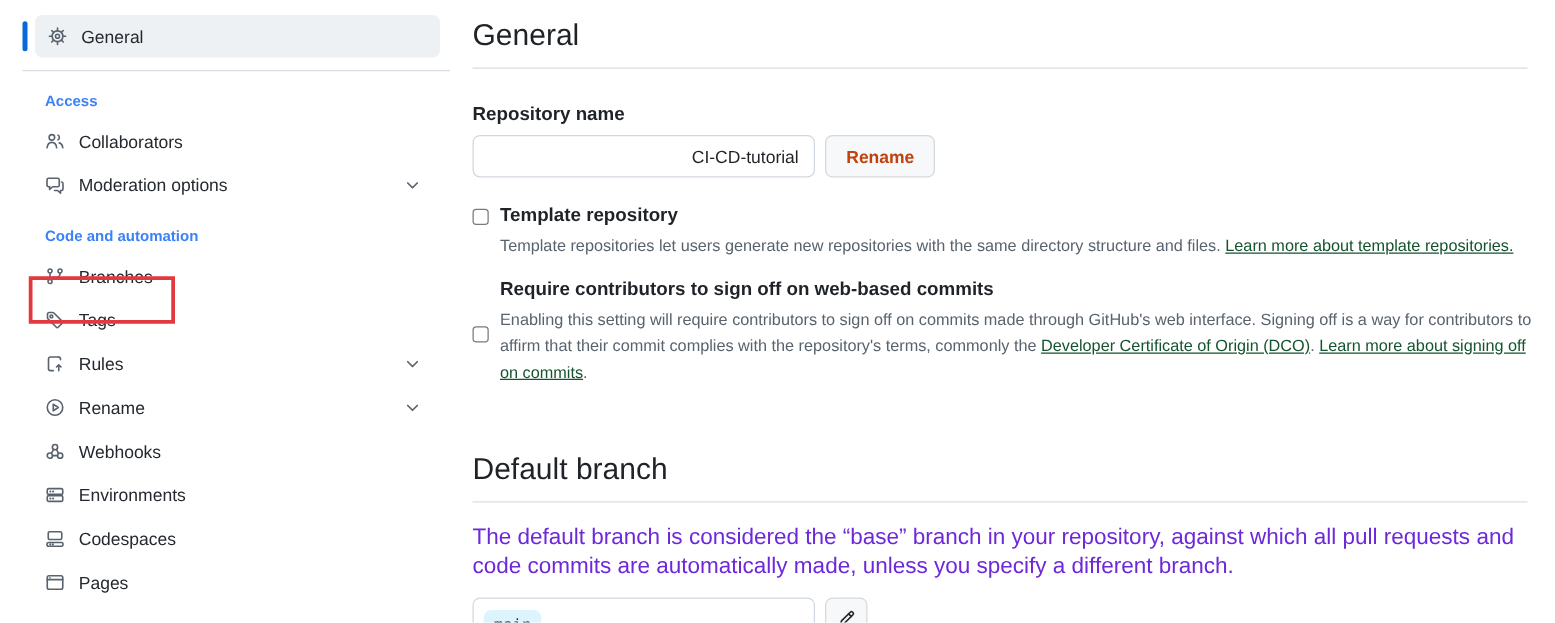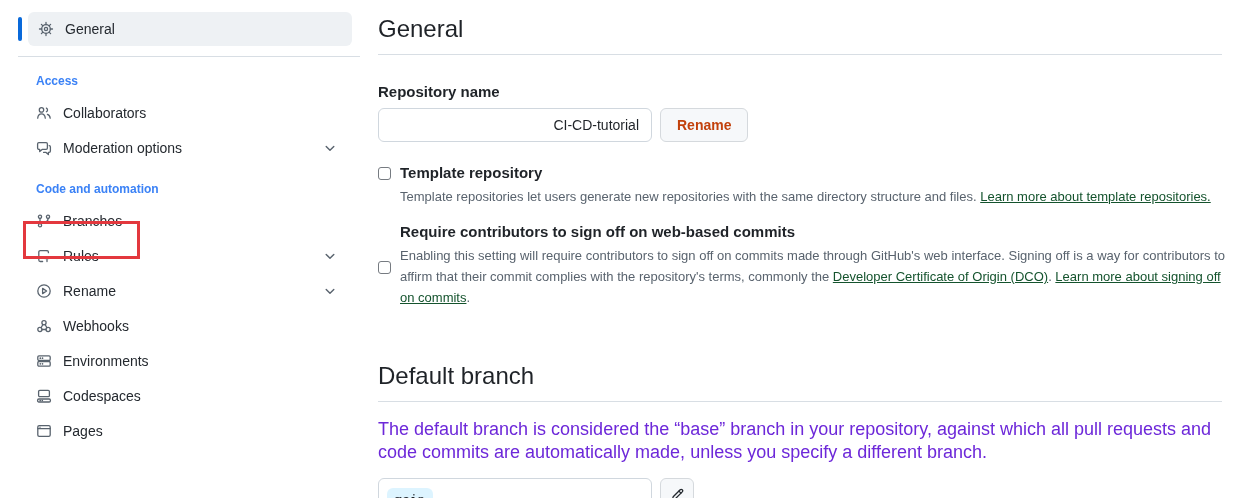--- a/index.html
+++ b/index.html
@@ -135,20 +135,29 @@
       <svg width="16" height="16" viewBox="0 0 16 16" fill="none" stroke="#59636e" stroke-width="1.3" stroke-linecap="round">
         <circle cx="4" cy="3.8" r="1.6"></circle>
           <circle cx="12" cy="3.8" r="1.6"></circle>
           <circle cx="4" cy="12.2" r="1.6"></circle>
         <path d="M4 5.4v5.2M12 5.4v.6a2.8 2.8 0 0 1-2.8 2.8H6.3"></path>
       </svg>
     </span>
     <span>Branches</span>
   </div>
 
+  <div class="nav-item">
+    <span class="icon">
+      <svg width="16" height="16" viewBox="0 0 16 16" fill="none" stroke="#59636e" stroke-width="1.3" stroke-linejoin="round">
+        <path d="M2 6.2V3.3C2 2.6 2.6 2 3.3 2h2.9c.35 0 .68.14.92.38l6.5 6.5c.5.5.5 1.33 0 1.84l-2.9 2.9c-.5.5-1.33.5-1.84 0l-6.5-6.5A1.3 1.3 0 0 1 2 6.2z"></path>
+        <circle cx="5.1" cy="5.1" r="1.1"></circle>
+      </svg>
+    </span>
+    <span>Tags</span>
+  </div>
 
   <div class="nav-item">
     <span class="icon">
       <svg width="16" height="16" viewBox="0 0 16 16" fill="none" stroke="#59636e" stroke-width="1.3" stroke-linecap="round" stroke-linejoin="round">
         <path d="M10.9 2.6H4.3c-.85 0-1.5.65-1.5 1.5v7.9c0 .85.65 1.5 1.5 1.5h2.3"></path>
         <path d="M10.9 2.6c.85 0 1.5.65 1.5 1.5v.6"></path>
         <path d="M11 13.5V9M9.2 10.6 11 8.8l1.8 1.8"></path>
       </svg>
     </span>
     <span>Rules</span>

